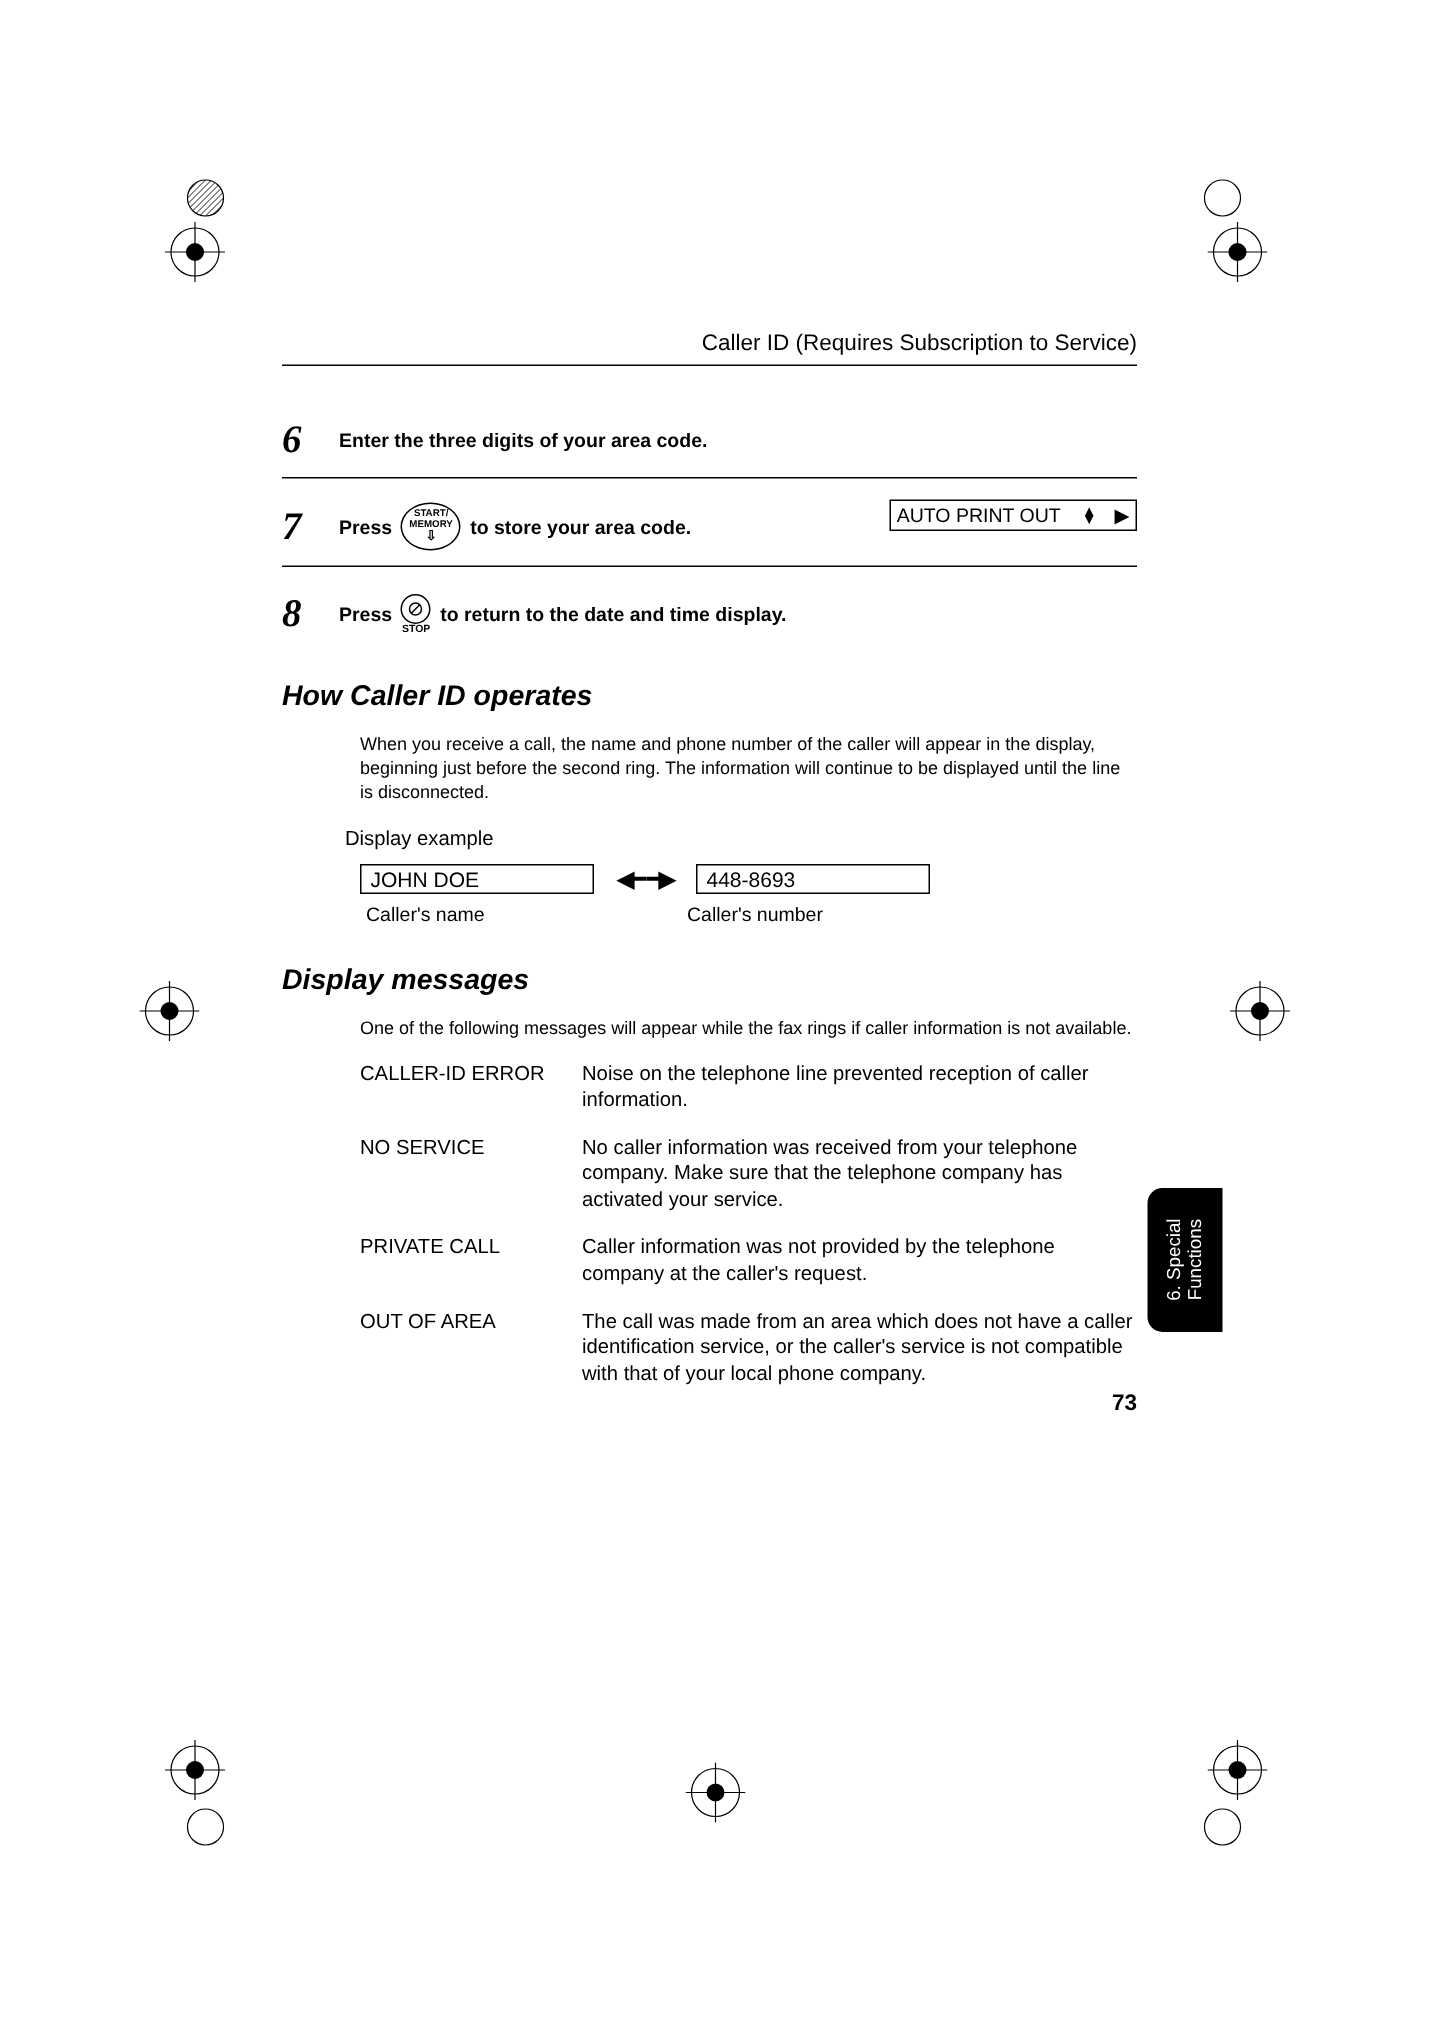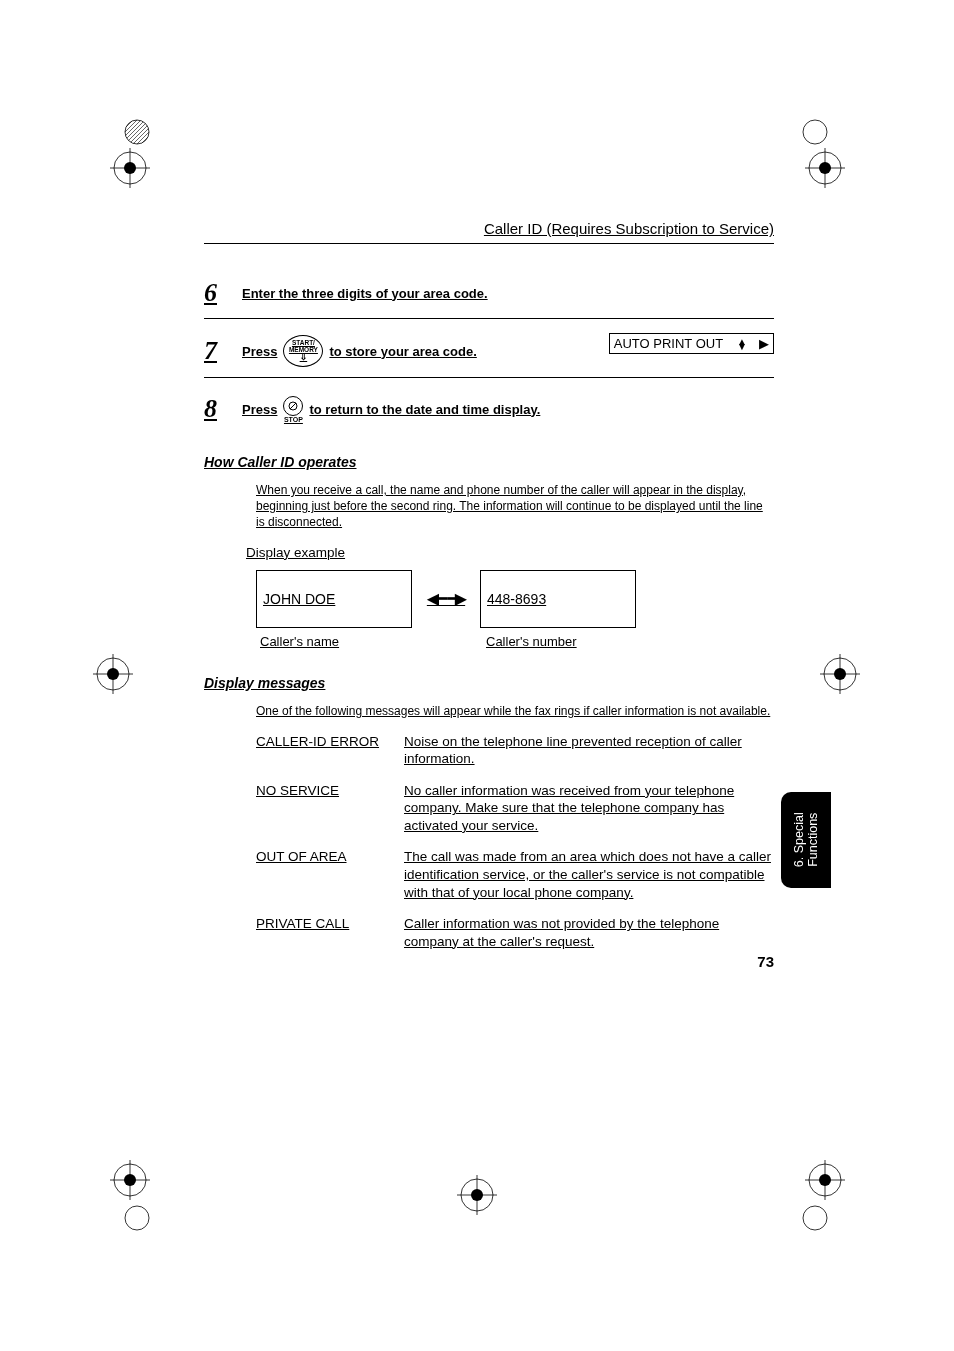--- a/index.html
+++ b/index.html
@@ -19,24 +19,23 @@
   }
   .reg-mark svg { width: 40px; height: 40px; }
   .corner-mark {
     position: absolute;
     width: 28px; height: 28px;
   }
   .corner-mark svg { width: 28px; height: 28px; }
 
   .page {
     position: absolute;
-    left: 204px;
+    left: 188px;
     top: 220px;
     width: 570px;
-    text-decoration: underline;
   }
   .header-title {
     text-align: right;
     font-size: 15px;
     color: #000;
     margin-bottom: 6px;
   }
   .hr-thin { border: none; border-top: 1.2px solid #000; margin: 0; }
 
   .step {
@@ -113,21 +112,21 @@
     line-height: 0.5;
     font-size: 10px;
     position: relative;
   }
   .lcd-tri { font-size: 13px; margin-left: -2px; }
 
   .section-head {
     font-family: Arial, Helvetica, sans-serif;
     font-style: italic;
     font-weight: bold;
-    font-size: 14px;
+    font-size: 19px;
     margin: 26px 0 12px 0;
   }
   .body-text {
     font-size: 12px;
     line-height: 1.35;
     margin: 0 0 14px 52px;
   }
   .sub-label {
     font-size: 13.5px;
     margin-left: 42px;
@@ -135,35 +134,34 @@
   }
   .display-example {
     display: flex;
     align-items: center;
     margin-left: 52px;
     margin-bottom: 6px;
   }
   .display-example .box {
     border: 1.2px solid #000;
     font-size: 14px;
-    padding: 20px 6px;
+    padding: 1px 6px;
     width: 142px;
   }
   .display-example .arrows {
     width: 68px;
     text-align: center;
     font-size: 16px;
     letter-spacing: -2px;
   }
   .caption-row {
     display: flex;
     margin-left: 56px;
     font-size: 13px;
     margin-bottom: 18px;
-    gap: 12px;
   }
   .caption-row .c1 { width: 214px; }
 
   .note {
     font-size: 13px;
     margin-left: 52px;
     line-height: 1.35;
     margin-bottom: 4px;
   }
   .note b { font-weight: bold; }
@@ -366,26 +364,26 @@
   <div class="msg-table">
     <div class="msg-row">
       <div class="label">CALLER-ID ERROR</div>
       <div class="desc">Noise on the telephone line prevented reception of caller information.</div>
     </div>
     <div class="msg-row">
       <div class="label">NO SERVICE</div>
       <div class="desc">No caller information was received from your telephone company. Make sure that the telephone company has activated your service.</div>
     </div>
     <div class="msg-row">
+      <div class="label">PRIVATE CALL</div>
+      <div class="desc">Caller information was not provided by the telephone company at the caller's request.</div>
+    </div>
+    <div class="msg-row">
       <div class="label">OUT OF AREA</div>
       <div class="desc">The call was made from an area which does not have a caller identification service, or the caller's service is not compatible with that of your local phone company.</div>
-    </div>
-    <div class="msg-row">
-      <div class="label">PRIVATE CALL</div>
-      <div class="desc">Caller information was not provided by the telephone company at the caller's request.</div>
     </div>
   </div>
 
   <div class="side-tab">
     <span style="white-space:pre;">6. Special
 Functions</span>
   </div>
 
   <div class="page-num">73</div>
 </div>

